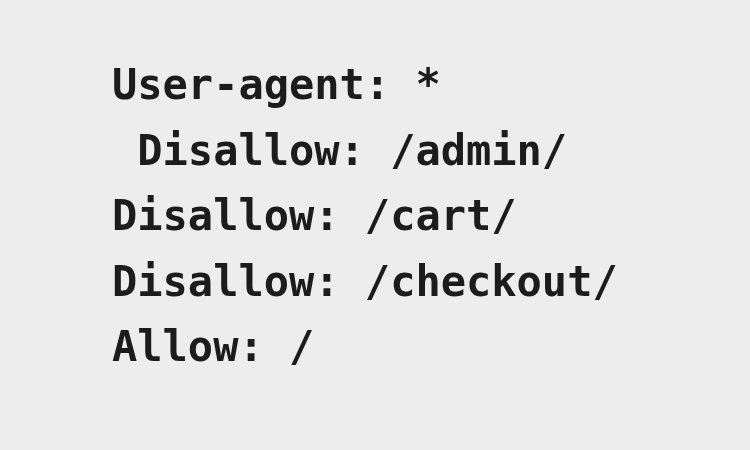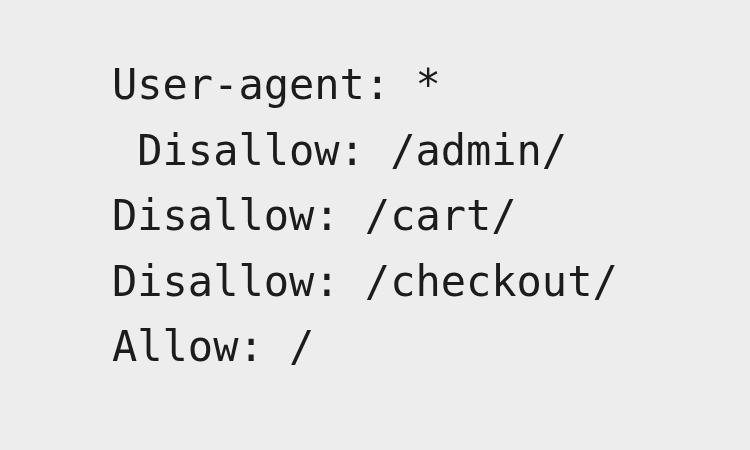--- a/index.html
+++ b/index.html
@@ -25,21 +25,21 @@
 
   #code-block {
     position: absolute;
     left: 112px;
     top: 52px;
     margin: 0;
     padding: 0;
     font-family: "DejaVu Sans Mono", "Liberation Mono", monospace;
     font-size: 42px;
     line-height: 65.5px;
-    font-weight: 400;
+    font-weight: 700;
     color: #1c1c1c;
     white-space: pre;
     letter-spacing: 0;
     -webkit-font-smoothing: antialiased;
   }
 
   .code-line {
     display: block;
     white-space: pre;
     margin: 0;

